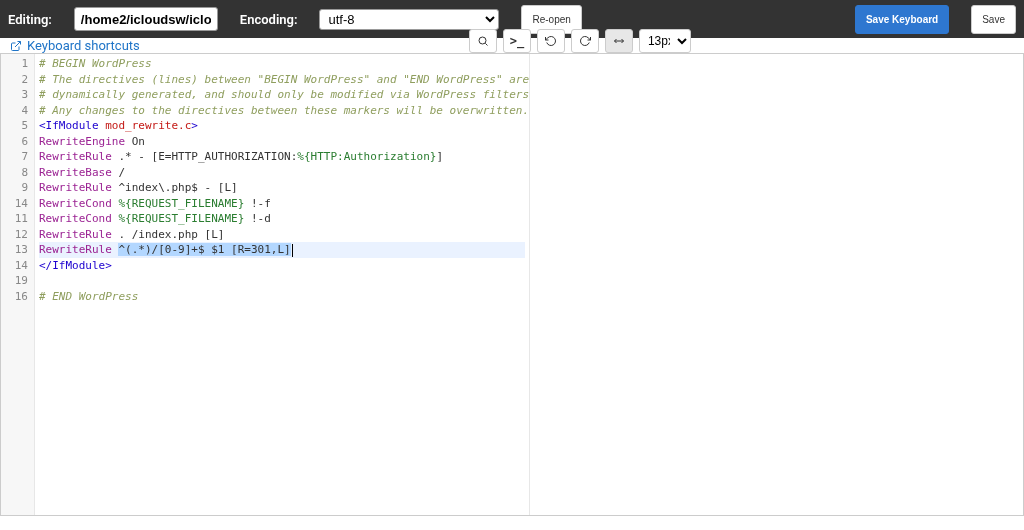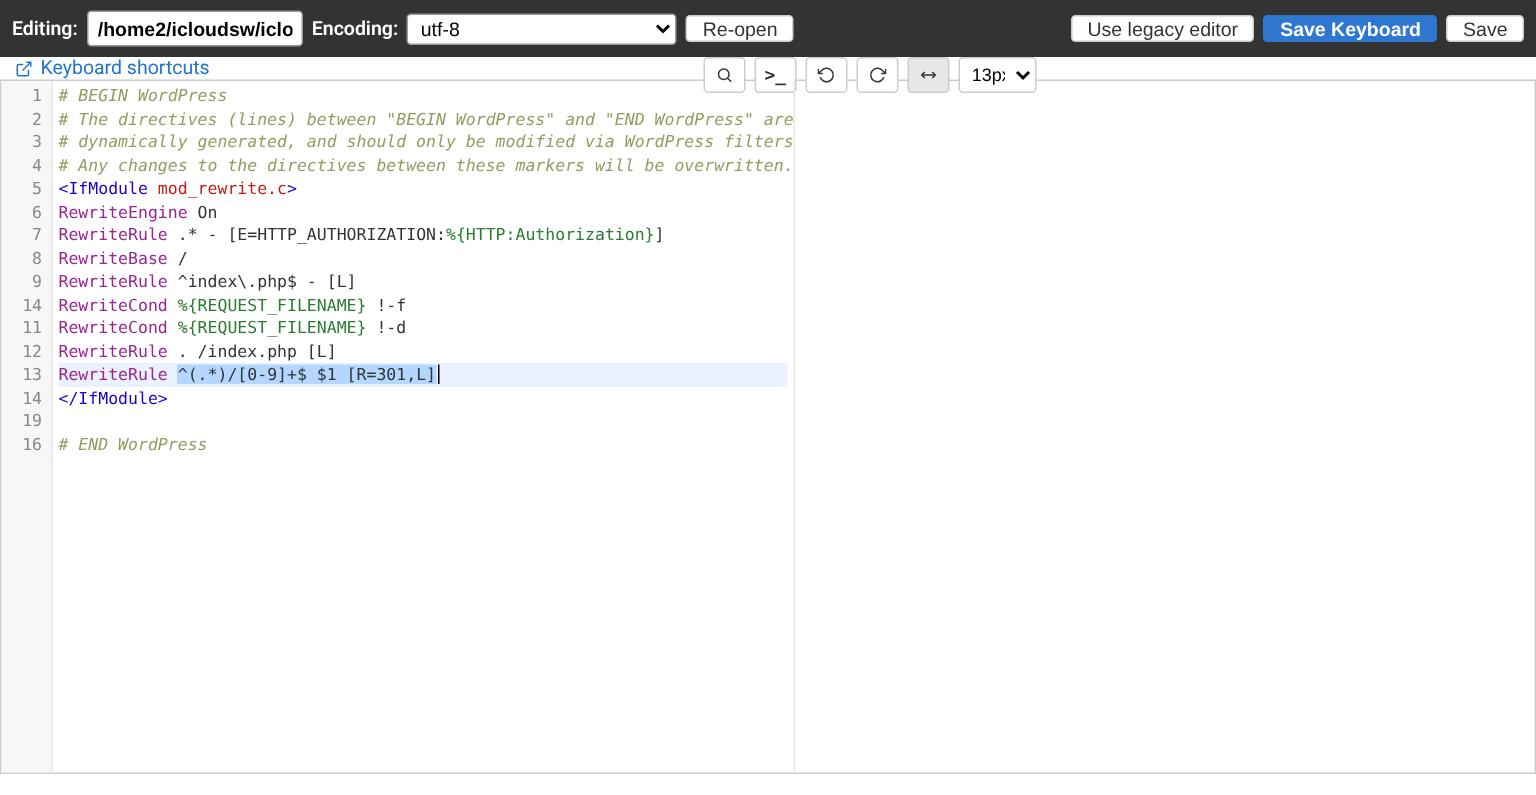--- a/index.html
+++ b/index.html
@@ -1,25 +1,25 @@
 <!DOCTYPE html>
 <html><head>
 <meta charset="utf-8">
 <style>
   * { box-sizing: border-box; margin: 0; padding: 0; }
   body { font-family: -apple-system, BlinkMacSystemFont, "Segoe UI", Roboto, sans-serif; font-size: 13px; color: #333; background: #fff; width: 1024px; height: 530px; overflow: hidden; }
-  .header { background: #333; height: 38px; display: flex; align-items: center; padding: 0 8px; gap: 6px; }
+  .header { background: #333; height: 38px; display: flex; align-items: center; padding: 0 8px; gap: 22px; }
   .header-label { color: #fff; font-weight: 600; font-size: 13px; }
   .header-input { background: #fff; border: 1px solid #999; border-radius: 3px; height: 24px; padding: 0 6px; font-size: 13px; font-weight: 600; }
   .path-input { width: 144px; }
   .enc-select { width: 180px; height: 21px; border: 1px solid #999; border-radius: 3px; font-size: 13px; padding: 0 4px; background: #fff; }
-  .btn { background: #fff; border: 1px solid #ccc; border-radius: 3px; height: 18px; padding: 0 10px; font-size: 13px; cursor: pointer; color: #333; }
+  .btn { background: #fff; border: 1px solid #ccc; border-radius: 3px; height: 29px; padding: 0 10px; font-size: 10px; cursor: pointer; color: #333; }
   .spacer { flex: 1; }
   .btn-primary { background: #2e77d0; color: #fff; border-color: #2e77d0; font-weight: 600; }
-  .toolbar { height: 16px; border-bottom: 1px solid #ccc; display: flex; align-items: flex-start; padding: 0 10px; gap: 6px; }
+  .toolbar { height: 16px; border-bottom: 1px solid #ccc; display: flex; align-items: flex-end; padding: 0 10px; gap: 6px; }
   .kb-link { color: #1f74c7; font-size: 13px; display: flex; align-items: center; gap: 5px; text-decoration: none; }
   .tool-btn { width: 28px; height: 24px; border: 1px solid #ccc; border-radius: 3px; background: #fff; display: flex; align-items: center; justify-content: center; cursor: pointer; font-size: 12px; color:#333; }
   .tool-btn.active { background: #e7e7e7; }
   .tool-select { height: 24px; border: 1px solid #ccc; border-radius: 3px; font-size: 12px; padding: 0 4px; background: #fff; }
   .font-size-sel { width: 52px; }
   .lang-sel { width: 108px; }
   .tool-center { display:flex; gap:6px; align-items:center; }
   .editor-wrap { display: flex; height: calc(100% - 68px); border: 1px solid #ccc; border-top: none; }
   .gutter { width: 34px; background: #f7f7f7; border-right: 1px solid #e7e7e7; text-align: right; font-family: Menlo, Consolas, monospace; font-size: 11px; color: #888; padding-top: 2px; user-select: none; }
   .gutter div { height: 15.5px; line-height: 15.5px; padding-right: 6px; }
@@ -42,21 +42,20 @@
 
 <div class="header">
   <span class="header-label">Editing:</span>
   <input class="header-input path-input" value="/home2/icloudsw/icloudsw" style="">
   <span class="header-label">Encoding:</span>
   <select class="enc-select">
     <option>utf-8</option>
   </select>
   <button class="btn">Re-open</button>
   <div class="spacer"></div>
-  <button class="btn">Use legacy editor</button>
   <button class="btn btn-primary">Save Keyboard</button>
   <button class="btn">Save</button>
 </div>
 
 <div class="toolbar">
   <a href="#" class="kb-link">
     <span>
       <svg width="12" height="12" viewBox="0 0 24 24" fill="none" stroke="#1f74c7" stroke-width="2">
           <path d="M18 13v6a2 2 0 0 1-2 2H5a2 2 0 0 1-2-2V8a2 2 0 0 1 2-2h6"></path>
           <polyline points="15 3 21 3 21 9"></polyline>

